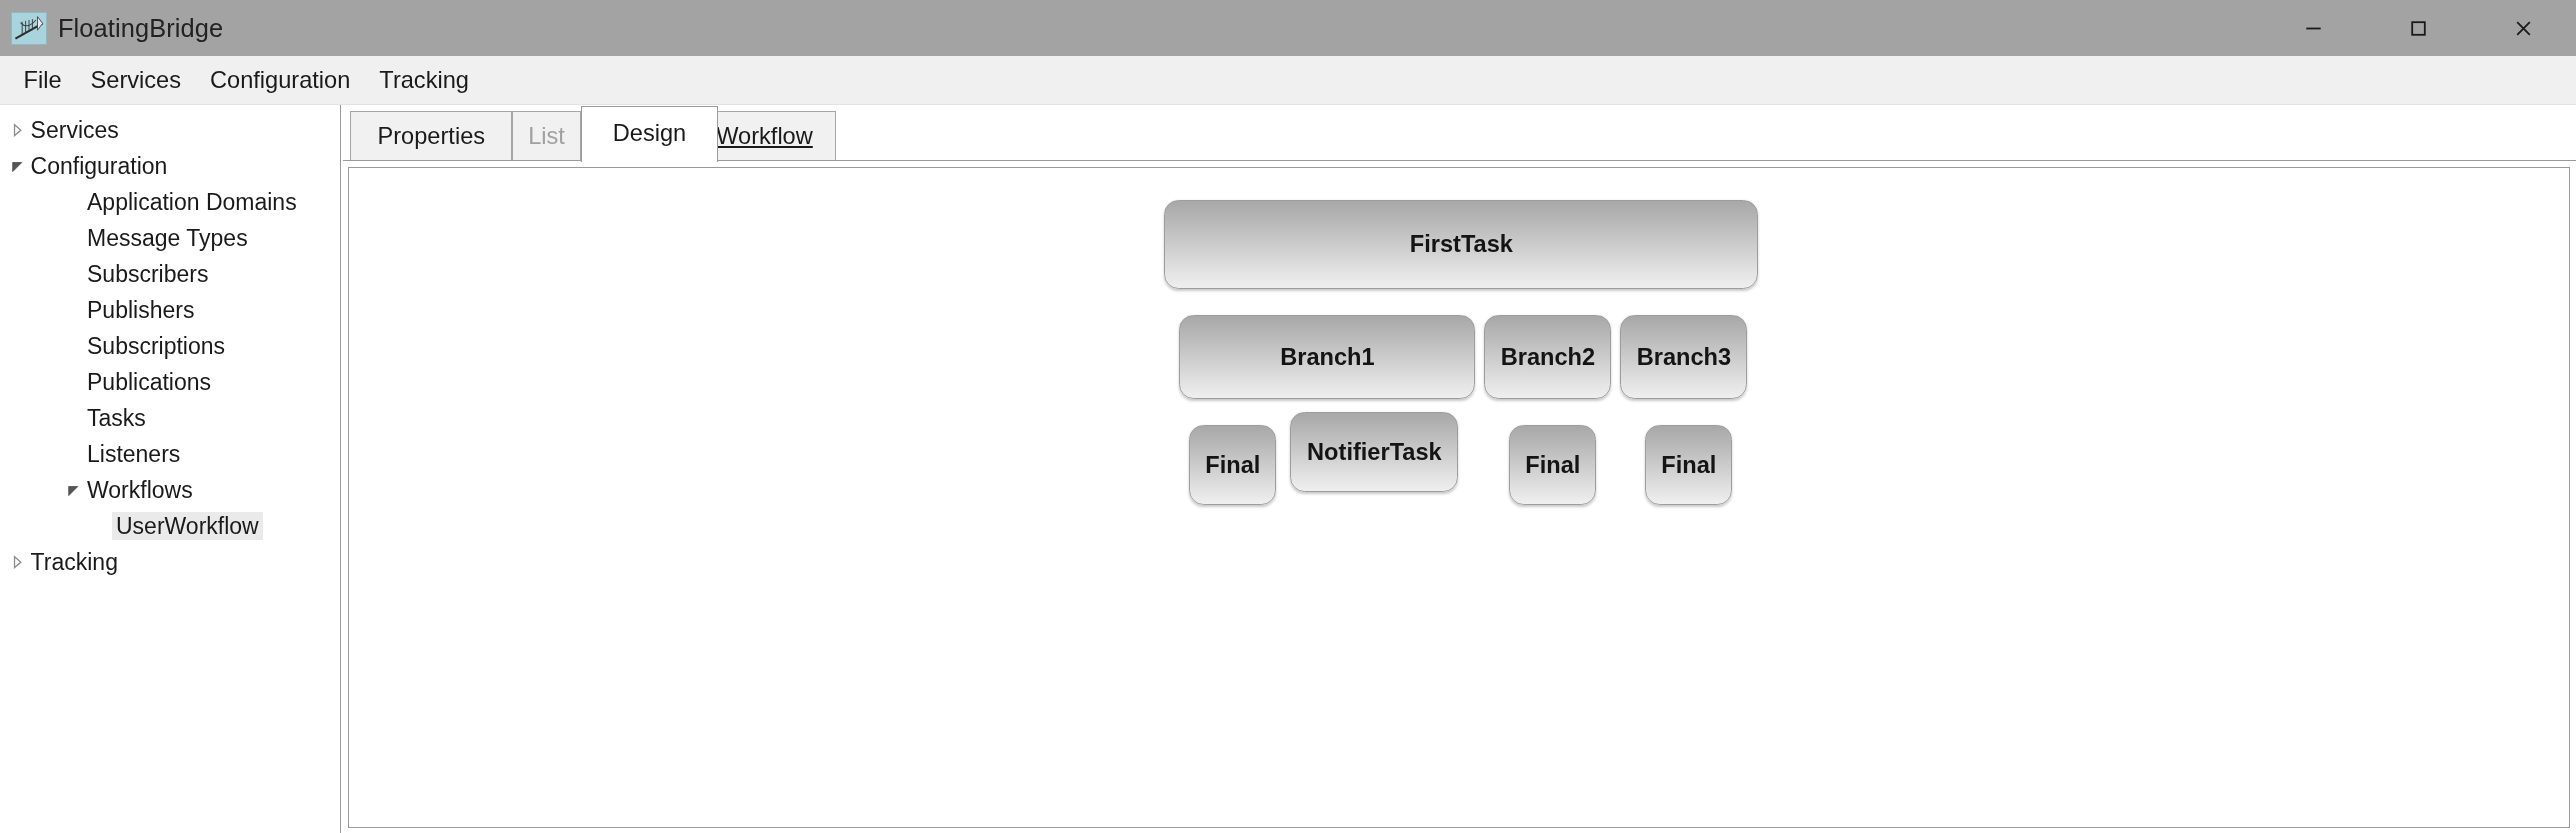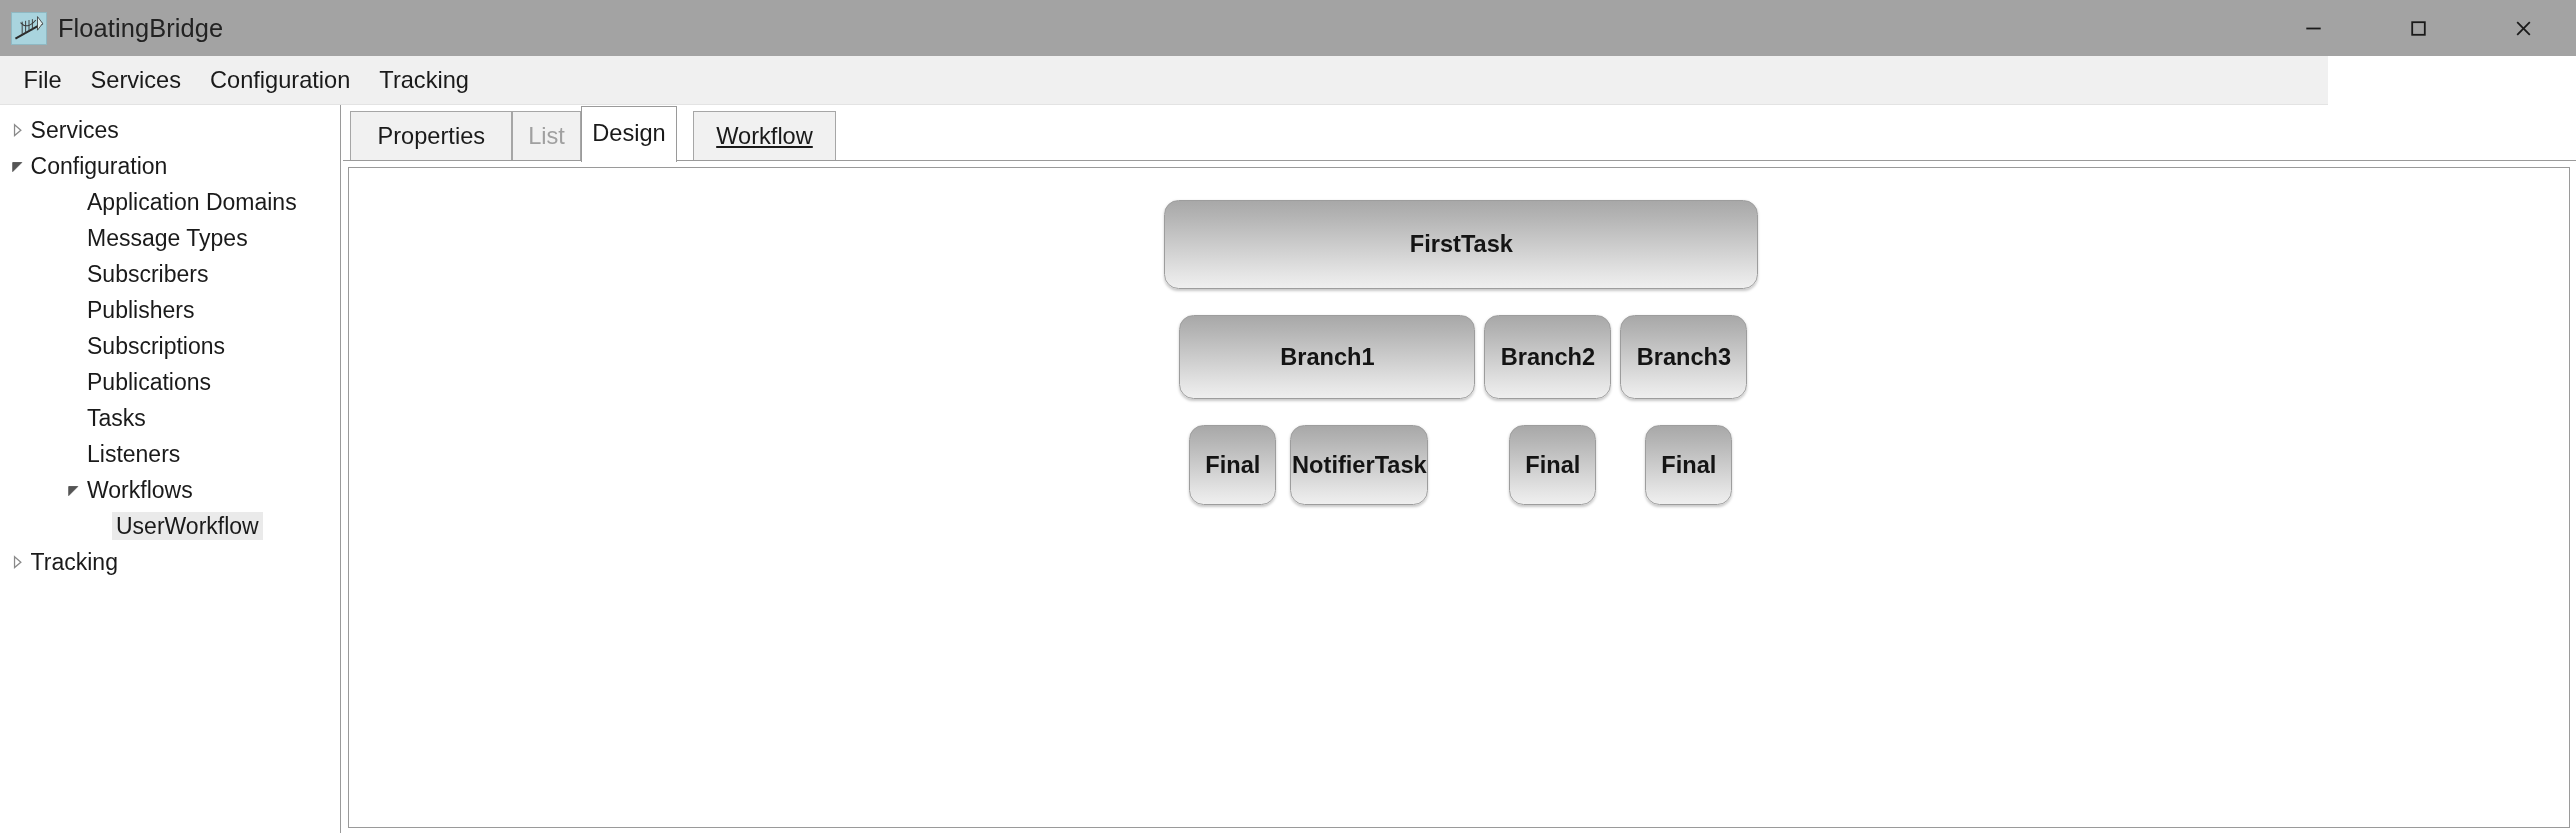--- a/index.html
+++ b/index.html
@@ -54,21 +54,21 @@
     background: transparent;
     border: none;
     cursor: default;
   }
   .wc-btn svg { display: block; }
 
   
   .menubar {
     position: absolute;
     left: 0; top: 56px;
-    width: 2328px; height: 49px;
+    width: 2576px; height: 49px;
     background: #f0f0f0;
     border-bottom: 0.9px solid #e3e3e3;
     display: flex;
     align-items: center;
     padding-left: 9px;
   }
   .menu-item {
     font-size: 23.6px;
     color: #1a1a1a;
     padding: 5.4px 14.5px;
@@ -300,21 +300,21 @@
 </div>
 
 <div class="rightpane">
   <div class="tabstrip" id="tabstrip">
       <div class="tab" style="left: 7.3px; width: 162px;">
         <span>Properties</span>
       </div>
       <div class="tab disabled" style="left: 169px; width: 69px;">
         <span>List</span>
       </div>
-      <div class="tab active" style="left: 238px; width: 96px;">
+      <div class="tab active" style="left: 238px; width: 137px;">
         <span>Design</span>
       </div>
       <div class="tab" style="left: 350px; width: 143px; text-decoration: underline;">
         <span>Workflow</span>
       </div>
     </div>
   <div class="canvas" id="canvas">
       <div class="node" style="left: 815px; top: 32px; width: 594px; height: 89px; font-size: 23.6px;">
         <span class="node-label">FirstTask</span>
       </div>
@@ -323,21 +323,21 @@
       </div>
       <div class="node" style="left: 1135px; top: 147px; width: 127px; height: 84px; font-size: 23.6px;">
         <span class="node-label">Branch2</span>
       </div>
       <div class="node" style="left: 1271px; top: 147px; width: 127px; height: 84px; font-size: 23.6px;">
         <span class="node-label">Branch3</span>
       </div>
       <div class="node" style="left: 840px; top: 257px; width: 87px; height: 80px; font-size: 23.6px;">
         <span class="node-label">Final</span>
       </div>
-      <div class="node" style="left: 941px; top: 257px; width: 138px; height: 80px; font-size: 23.6px;">
+      <div class="node" style="left: 941px; top: 244px; width: 168px; height: 80px; font-size: 23.6px;">
         <span class="node-label">NotifierTask</span>
       </div>
       <div class="node" style="left: 1160px; top: 257px; width: 87px; height: 80px; font-size: 23.6px;">
         <span class="node-label">Final</span>
       </div>
       <div class="node" style="left: 1296px; top: 257px; width: 87px; height: 80px; font-size: 23.6px;">
         <span class="node-label">Final</span>
       </div>
     </div>
 </div>

